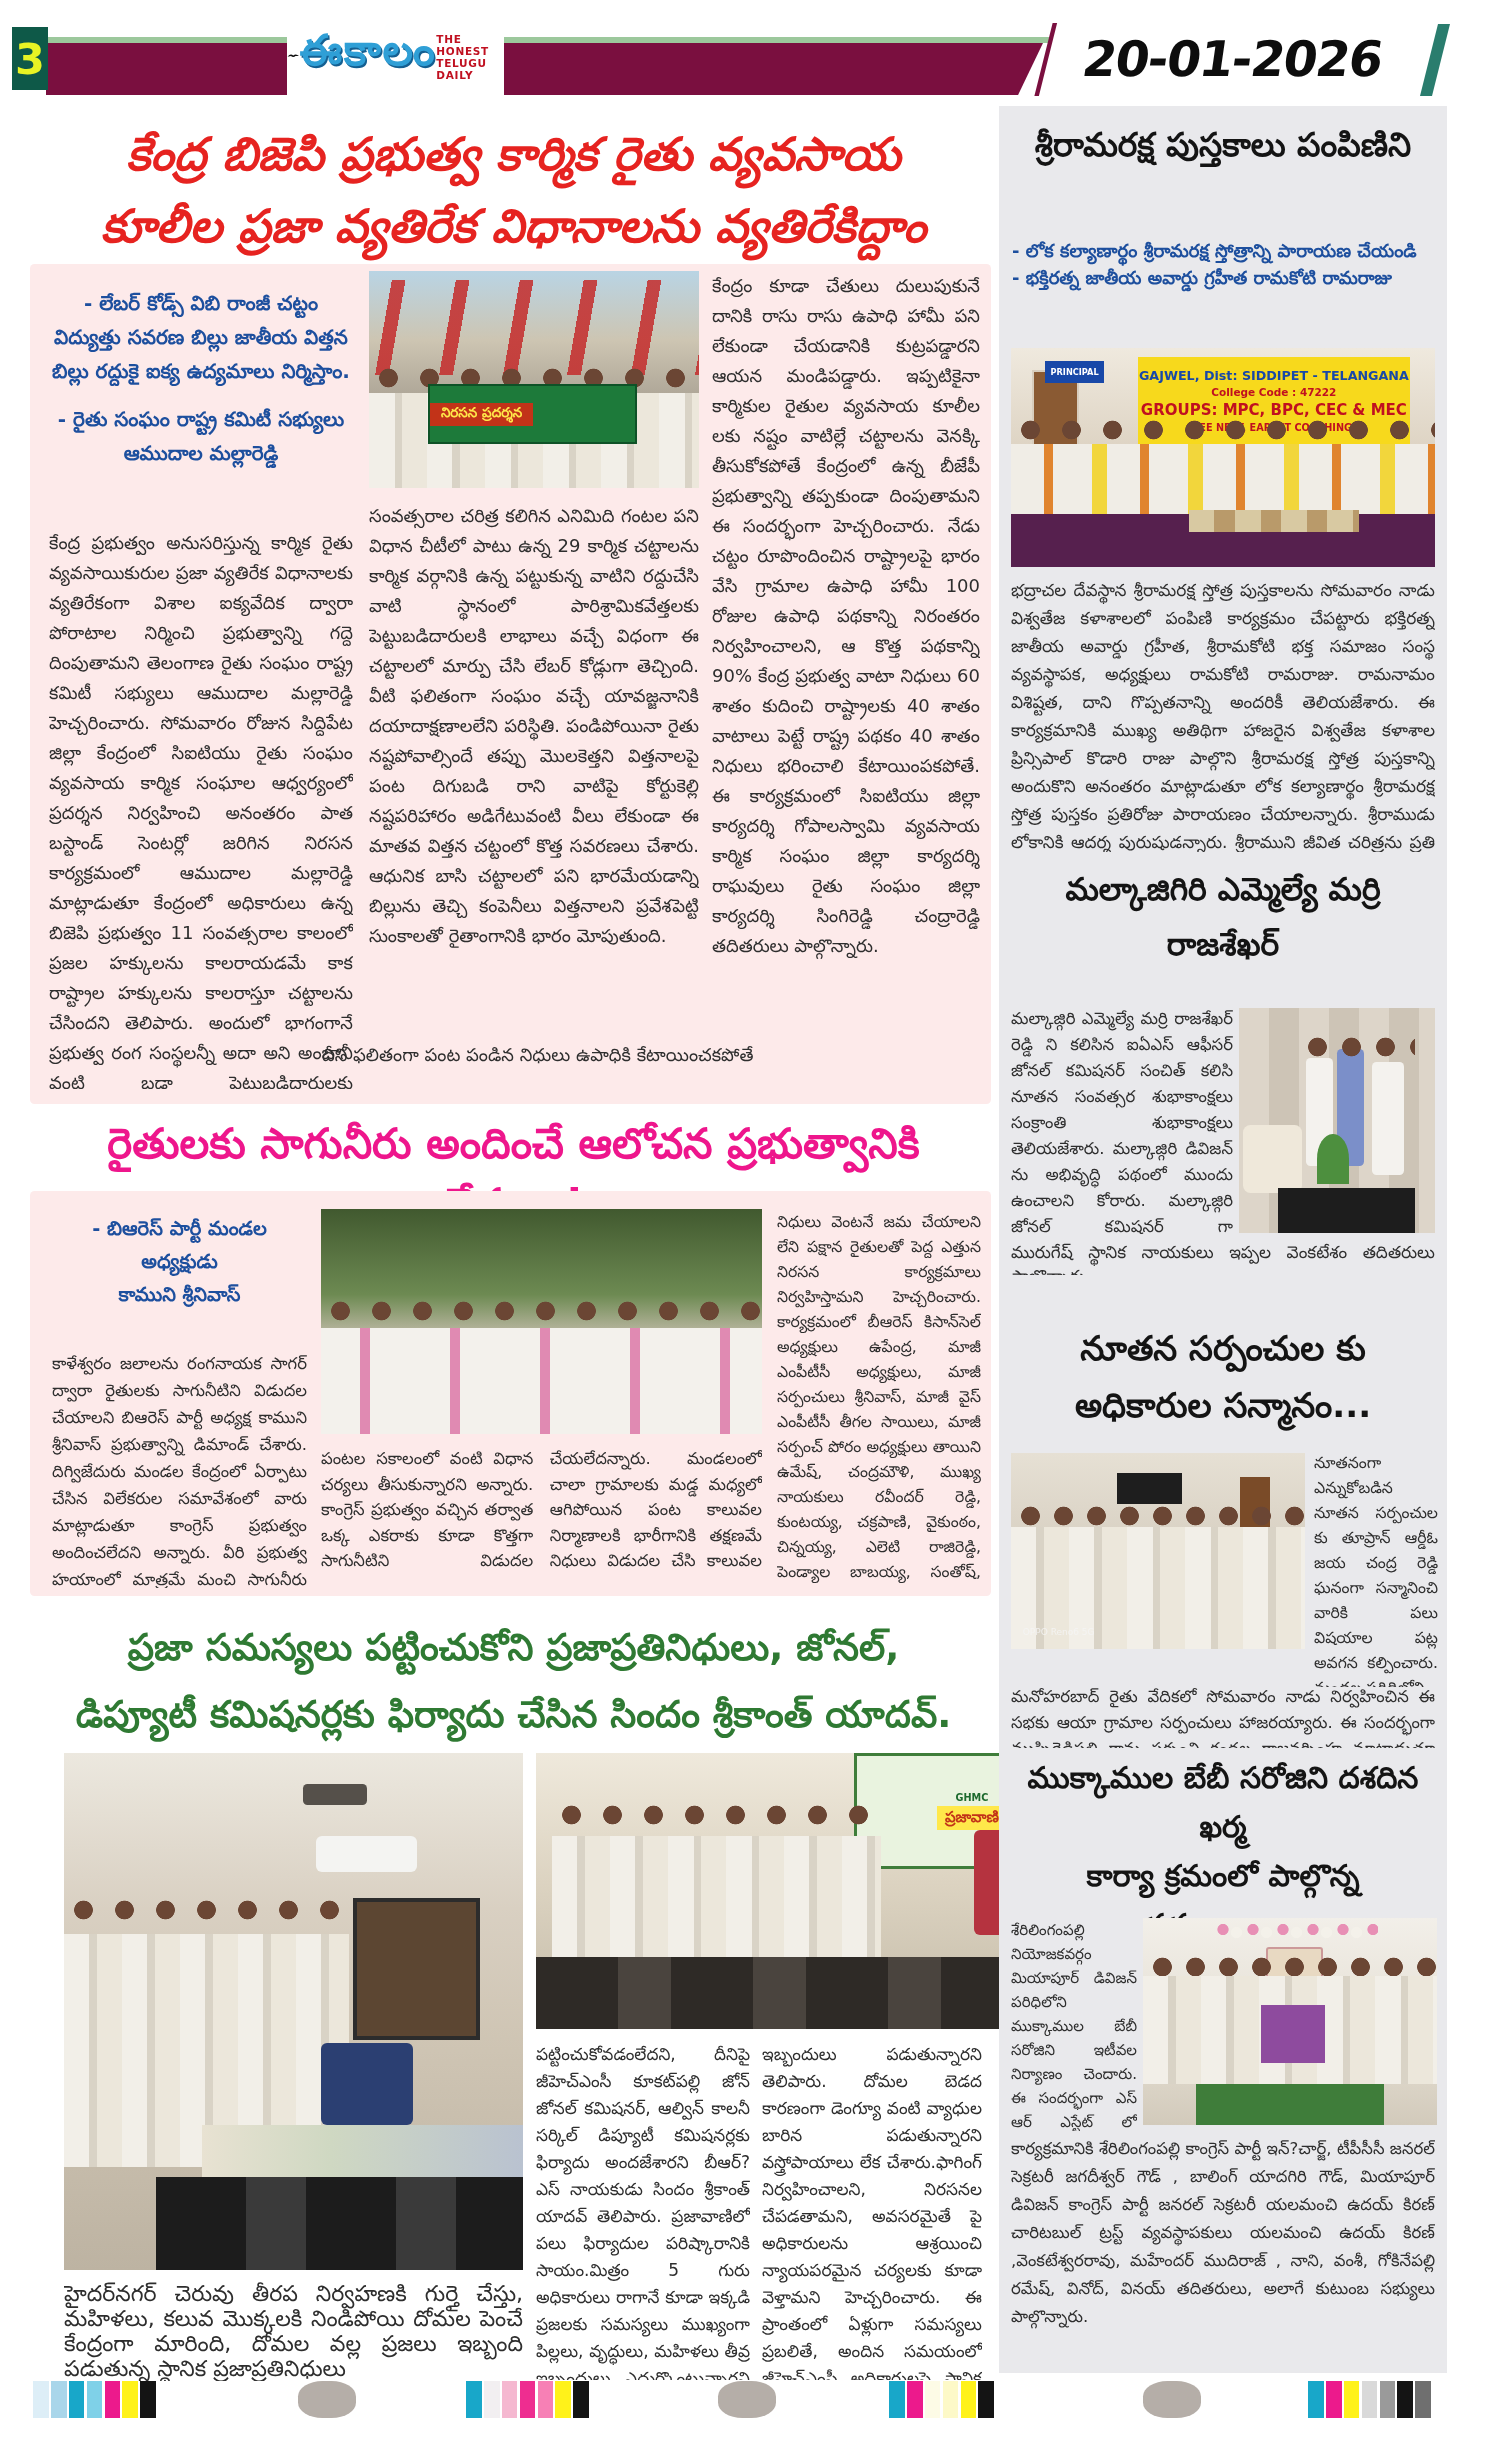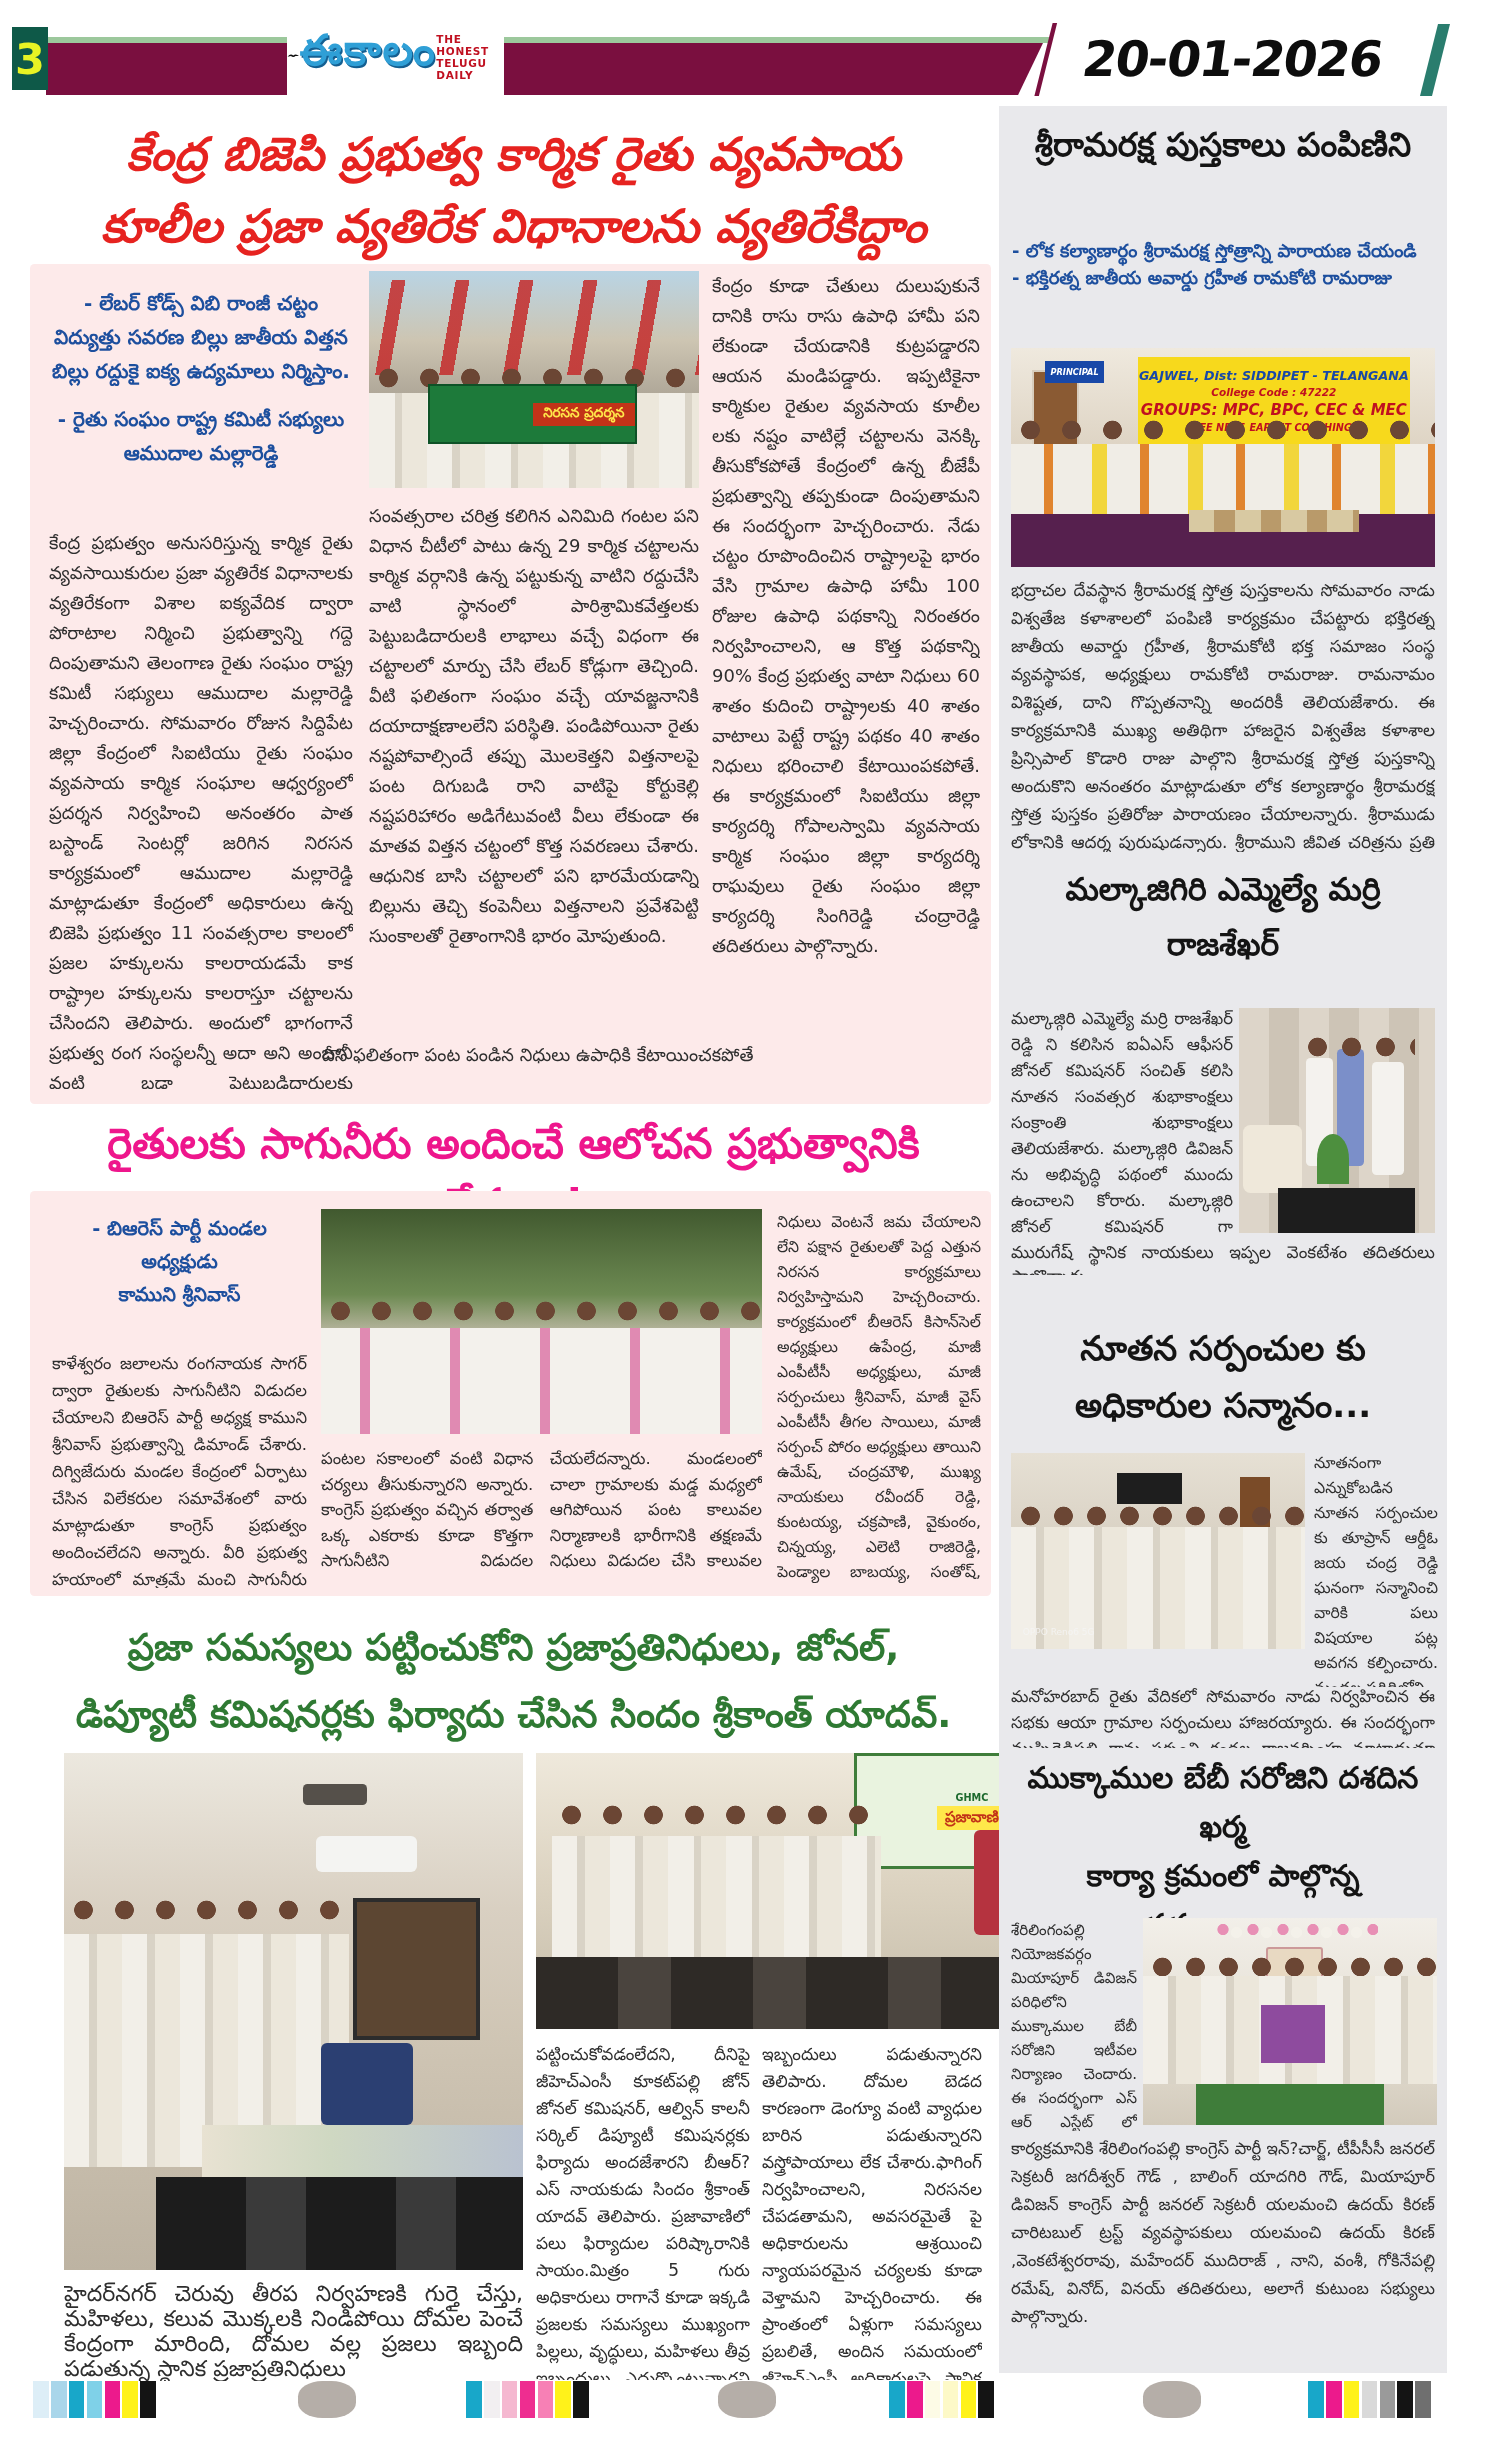--- a/index.html
+++ b/index.html
@@ -27,21 +27,21 @@
   
   .pinkpanel{background:#fdeaea;border-radius:4.5px;}
   .graypanel{background:#e9e9ec;}
   .byline{color:#1d4f9e;font-weight:bold;text-align:center;}
   
   .photo{position:absolute;overflow:hidden;background:#cfc8bd;}
   .layer{position:absolute;}
   .heads{background-image:radial-gradient(circle 9.7px at 19.5px 12px,#6b4634 9px,transparent 9.7px);
          background-size:41px 100%;background-repeat:repeat-x;}
   .shirts{background:repeating-linear-gradient(90deg,#f2efe8 0 25.5px,#d9d3c6 25.5px 33px,#ece7db 33px 58px);}
-  .bannergrn{background:#1d7a3a;border:2.2px solid #0e5227;display:flex;align-items:flex-end;justify-content:center;flex-direction:column;}
+  .bannergrn{background:#1d7a3a;border:2.2px solid #0e5227;display:flex;align-items:flex-start;justify-content:center;flex-direction:column;}
   .bannergrn .inner{background:#c23318;padding:1.5px 10.5px;color:#ffe84a;font-weight:bold;font-size:13.5px;}
   .ybanner{background:#f7d91c;display:flex;flex-direction:column;align-items:center;justify-content:center;gap:3px;}
   .ybanner .l1{color:#1848a8;font-weight:bold;font-size:12.7px;}
   .ybanner .l2{color:#c01020;font-weight:bold;font-size:10.5px;}
   .ybanner .l3{color:#c01020;font-weight:bold;font-size:15px;}
   .ybanner .l4{color:#c01020;font-weight:bold;font-size:9.7px;}
   .psign{background:#1848a8;color:#fff;font-size:8.2px;font-weight:bold;display:flex;align-items:center;justify-content:center;}
   .watermark{color:#f5f5f5;font-size:9px;opacity:.85;}
   
   .bars{display:flex;gap:2.2px;}
@@ -151,21 +151,21 @@
   <div class="abs graypanel" style="left:999px;top:106px;width:448px;height:2267px;"></div>
 
   <div class="abs h-black" style="left:1011px;top:121px;width:424px;font-size:33px;line-height:48px;">
     <div>శ్రీరామరక్ష పుస్తకాలు పంపిణిని</div>
   </div>
   <div class="abs" style="left:1012px;top:237px;width:424px;color:#1d4f9e;font-size:18px;line-height:27px;font-weight:bold;">
     <div>- లోక కల్యాణార్థం శ్రీరామరక్ష స్తోత్రాన్ని పారాయణ చేయండి</div>
     <div>- భక్తిరత్న జాతీయ అవార్డు గ్రహీత రామకోటి రామరాజు</div>
   </div>
 
-  <div class="photo" style="left:1011px;top:348px;width:424px;height:219px;font-style:italic;">
+  <div class="photo" style="left:1011px;top:348px;width:424px;height:219px;">
     <div class="layer" style="inset:0;background:linear-gradient(180deg,#efe9de 0%,#ded4c4 45%,#cdc2ae 100%);"></div>
     <div class="layer" style="left:5%;top:10%;width:10%;height:55%;background:#8a5a33;border:2.2px solid #d8cdbd;"></div>
     <div class="layer psign" style="left:8%;top:6%;width:14%;height:10%;">PRINCIPAL</div>
     <div class="layer ybanner" style="left:30%;top:4%;width:64%;height:40%;">
       <div class="l1">GAJWEL, Dist: SIDDIPET - TELANGANA</div>
       <div class="l2">College Code : 47222</div>
       <div class="l3">GROUPS: MPC, BPC, CEC &amp; MEC</div>
       <div class="l4">(JEE NEET, EAPCET COACHING)</div>
     </div>
     <div class="layer heads" style="left:0;top:32%;width:100%;height:14%;"></div>

